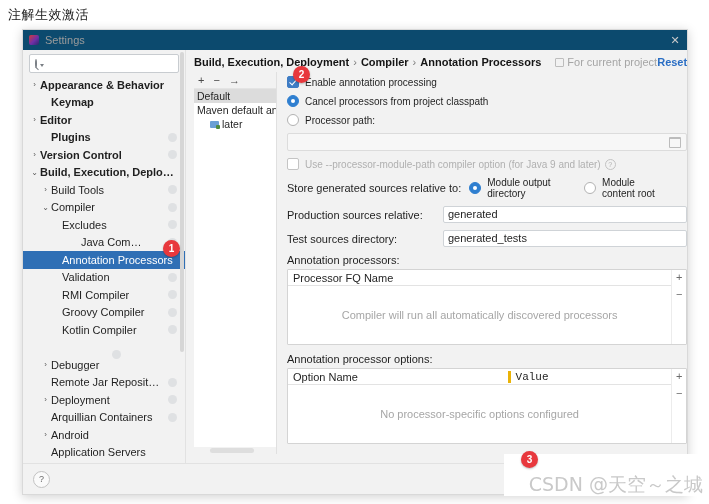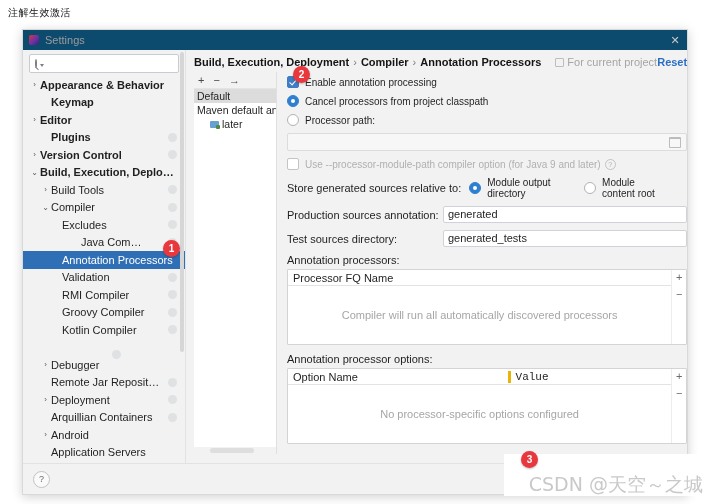--- a/index.html
+++ b/index.html
@@ -6,21 +6,21 @@
   body{
     width:709px;height:504px;overflow:hidden;
     background:#ffffff;
     font-family:"Liberation Sans","DejaVu Sans",sans-serif;
     position:relative;
     -webkit-font-smoothing:antialiased;
   }
   
   #page-heading{
     position:absolute;left:8px;top:6px;
-    font-size:10px;color:#1a1a1a;
+    font-size:13px;color:#1a1a1a;
     letter-spacing:.5px;
     font-family:"DejaVu Sans","Liberation Sans",sans-serif;
   }
   
   #settings-dialog{
     position:absolute;left:22px;top:29px;width:664px;height:464px;
     background:#f2f2f2;
     border:1px solid #d9d9d9;
     box-shadow:0 2px 10px rgba(0,0,0,.18);
     overflow:hidden;
@@ -440,21 +440,21 @@
               <span class="rb on"></span>
               <span class="lab">Module output directory</span>
             </span>
             <span class="radio-inline">
               <span class="rb"></span>
               <span class="lab">Module content root</span>
             </span>
           </div>
 
           <div class="field-row">
-            <span class="lbl-inline">Production sources annotation:</span>
+            <span class="lbl-inline">Production sources relative:</span>
             <div class="txt-input">generated</div>
           </div>
 
           <div class="field-row">
             <span class="lbl-inline">Test sources directory:</span>
             <div class="txt-input">generated_tests</div>
           </div>
 
           <div class="section-title">Annotation processors:</div>
           <div class="table-box">

